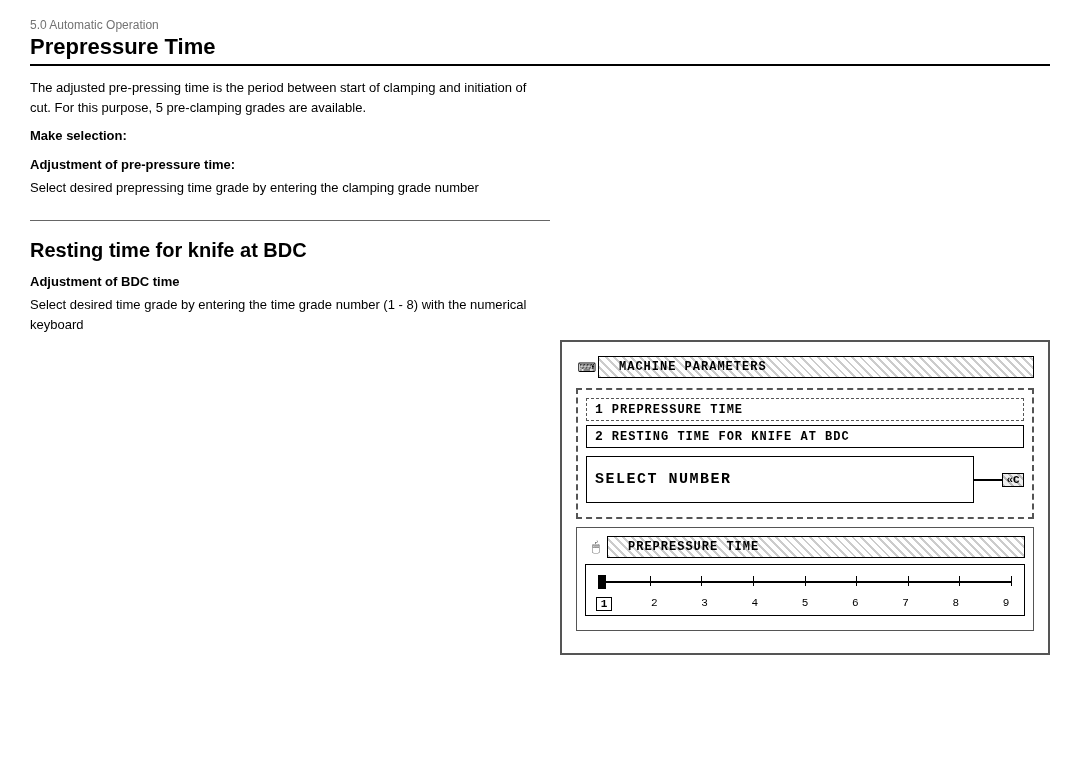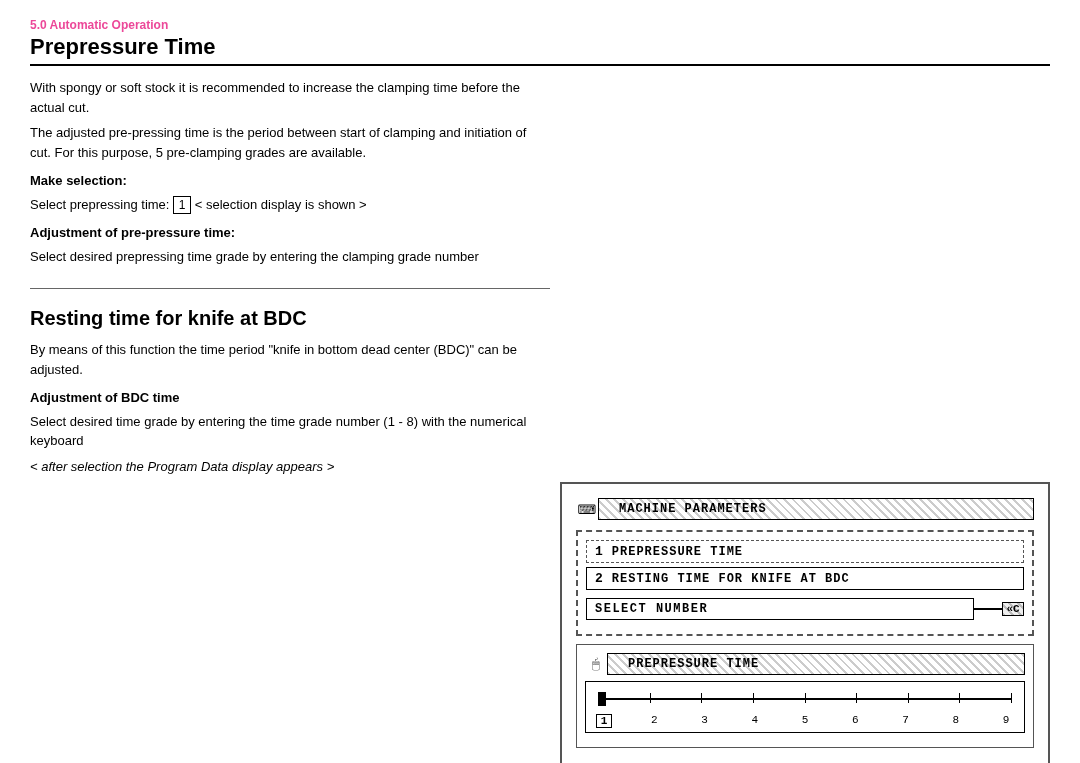--- a/index.html
+++ b/index.html
@@ -13,23 +13,22 @@
     }
     .page {
       width: 1080px;
       min-height: 763px;
       padding: 18px 30px 18px 30px;
       position: relative;
       background: #fff;
     }
     .top-label {
       font-size: 12px;
-      color: #ec4899;
+      color: #737373;
       margin-bottom: 2px;
-      font-weight: bold;
     }
     .section-title {
       font-size: 22px;
       font-weight: bold;
       border-bottom: 2px solid #000;
       padding-bottom: 4px;
       margin-bottom: 12px;
     }
     .section-title-2 {
       font-size: 20px;
@@ -124,23 +123,23 @@
       padding-left: 20px;
     }
     .panel-select-row {
       display: flex;
       align-items: center;
       margin-bottom: 6px;
     }
     .select-number-bar {
       flex: 1;
       border: 1.5px solid #000;
-      padding: 3px 8px;
-      font-family: 'Courier New', Courier, monospace;
-      font-size: 12px;
+      padding: 14px 8px;
+      font-family: 'Courier New', Courier, monospace;
+      font-size: 15px;
       font-weight: bold;
       letter-spacing: 1.5px;
       background: #fff;
     }
     .hatched-end {
       width: 28px;
       min-width: 28px;
       height: 100%;
       background: repeating-linear-gradient(
         45deg,
@@ -247,41 +246,33 @@
 
 <div class="page">
 
   <div class="top-label">5.0 Automatic Operation</div>
 
   <div class="section-title">Prepressure Time</div>
 
   <div class="content-area">
 
     <div class="left-col">
-      <p>With spongy or soft stock it is recommended to increase the clamping time before the actual cut.</p>
       <p>The adjusted pre-pressing time is the period between start of clamping and initiation of cut. For this purpose, 5 pre-clamping grades are available.</p>
 
       <p class="bold-label">Make selection:</p>
-      <p>
-        <span>Select prepressing time:</span>
-        <span class="inline-box">1</span>
-        <span> <span>&lt; selection display is shown &gt;</span></span>
-      </p>
 
       <p class="bold-label">Adjustment of pre-pressure time:</p>
       <p>Select desired prepressing time grade by entering the clamping grade number</p>
 
       <hr class="divider">
 
       <div class="section-title-2">Resting time for knife at BDC</div>
-      <p>By means of this function the time period "knife in bottom dead center (BDC)" can be adjusted.</p>
 
       <p class="bold-label">Adjustment of BDC time</p>
       <p>Select desired time grade by entering the time grade number (1 - 8) with the numerical keyboard</p>
-      <p class="italic-note">&lt; after selection the Program Data display appears &gt;</p>
     </div>
 
     <div class="right-col">
 
       <div class="panel-section">
         <div class="panel-row">
           <div class="panel-icon">⌨</div>
           <div class="panel-title-bar panel-title-bar-hatched">
             <span>MACHINE PARAMETERS</span>
           </div>

